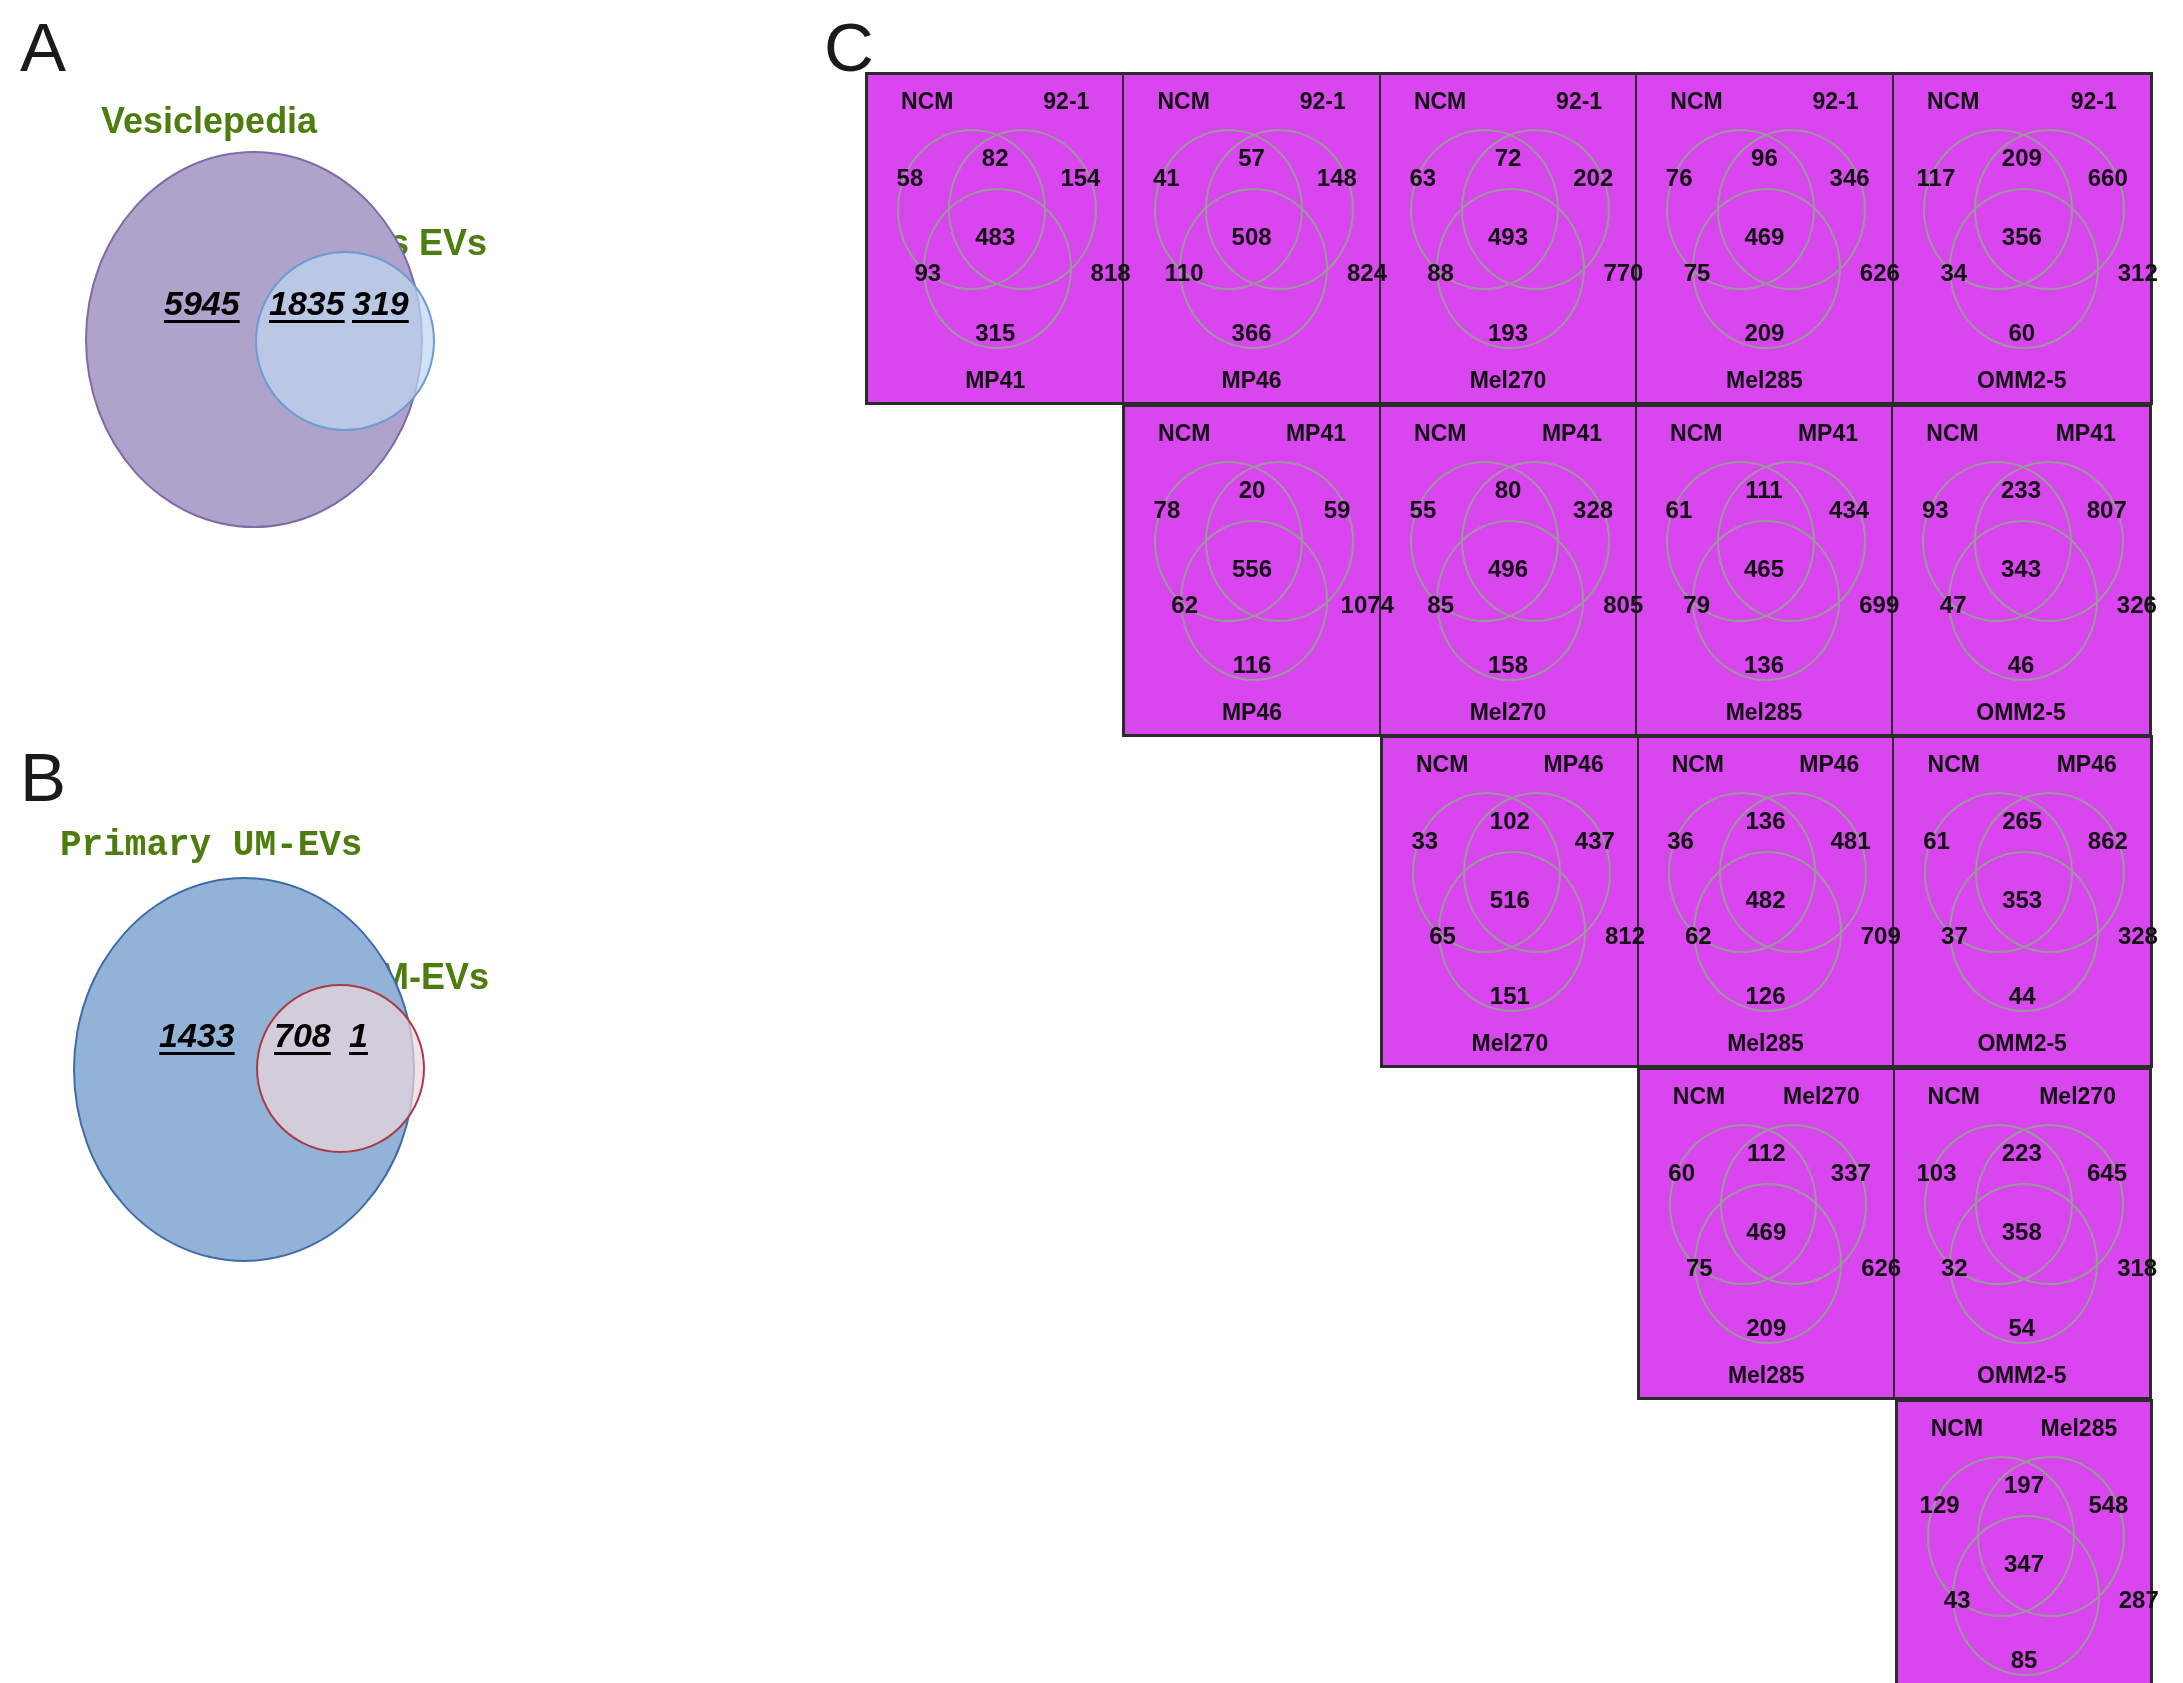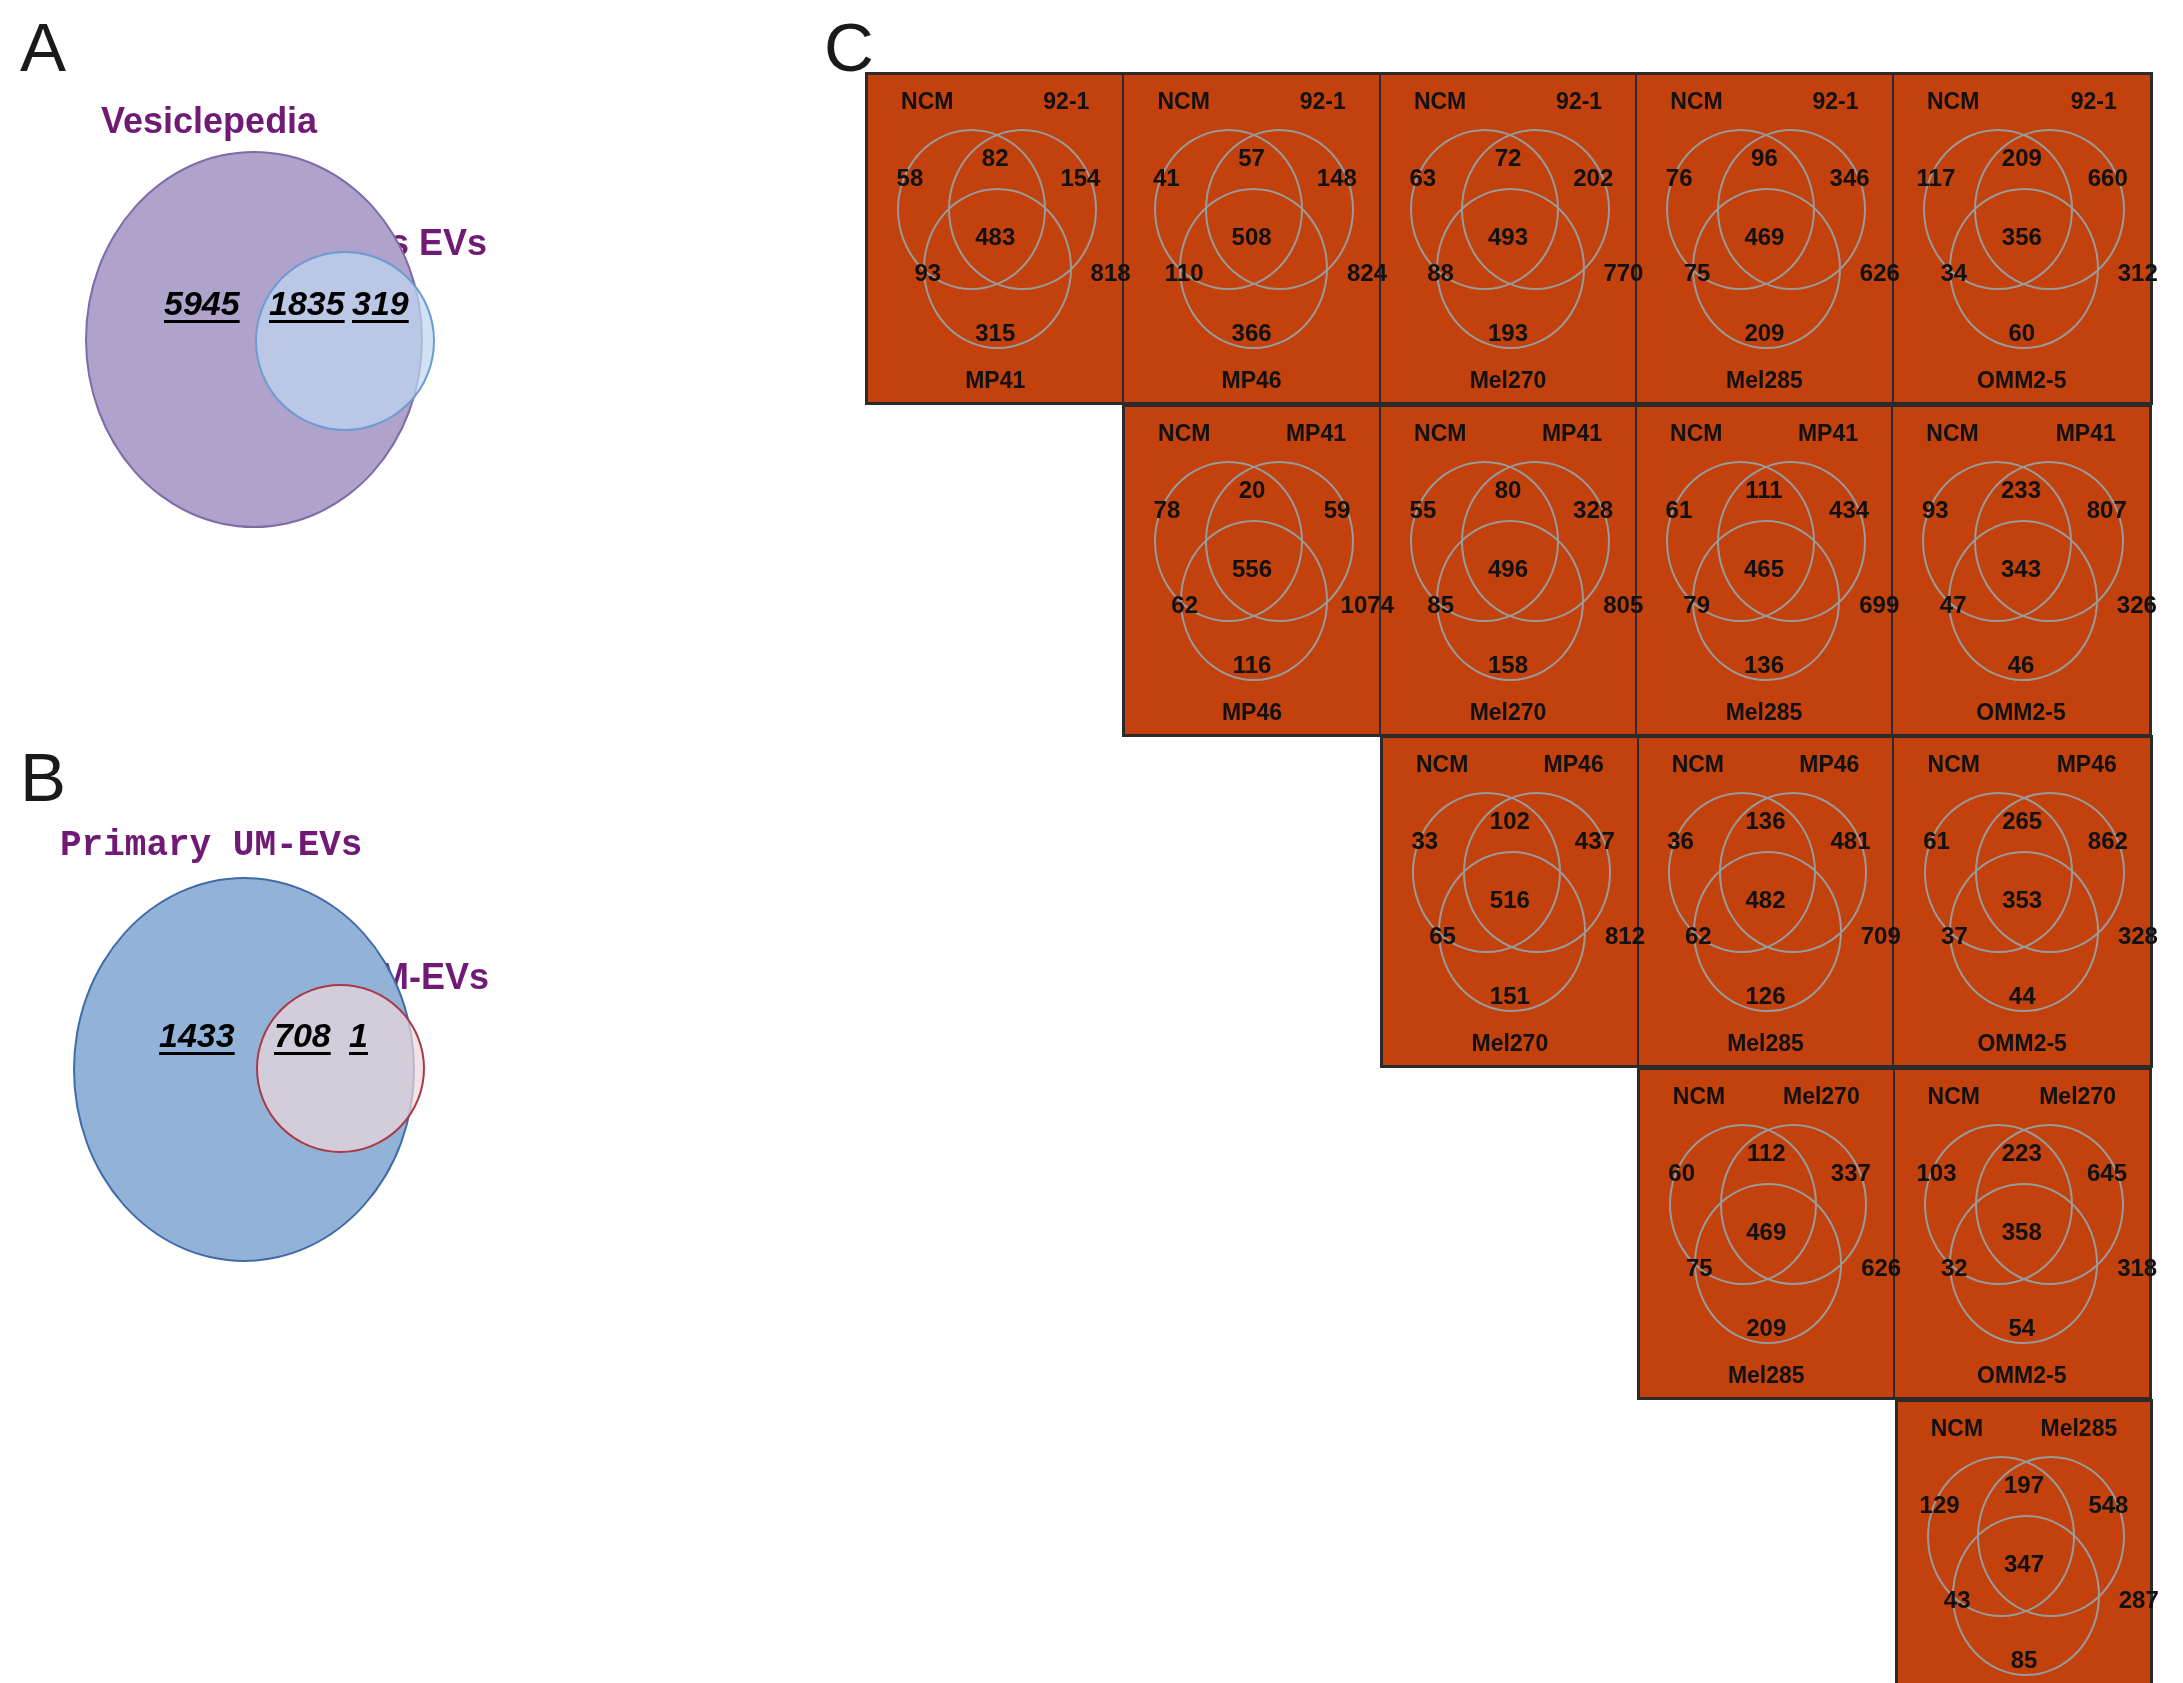--- a/index.html
+++ b/index.html
@@ -4,27 +4,27 @@
 <style>
   html,body{margin:0;padding:0;background:#ffffff;}
   body{width:2183px;height:1683px;position:relative;font-family:"Liberation Sans",sans-serif;overflow:hidden;}
 
   .panel-letter{position:absolute;font-size:69px;font-weight:400;color:#1a1a1a;font-family:"Liberation Sans",sans-serif;line-height:1;}
 
   
   .venn2{position:absolute;}
   .v2-big{position:absolute;border-radius:50%;}
   .v2-small{position:absolute;border-radius:50%;}
-  .v2-label{position:absolute;font-size:36px;font-weight:bold;color:#701a75;white-space:nowrap;}
+  .v2-label{position:absolute;font-size:36px;font-weight:bold;color:#4d7c0f;white-space:nowrap;}
   .v2-num{position:absolute;font-size:34px;font-weight:bold;font-style:italic;color:#000;
           text-decoration:underline;text-underline-offset:5px;text-decoration-thickness:2.9px;white-space:nowrap;}
 
   
   #panelC{position:absolute;}
-  .crow{position:absolute;border:3.6px solid #2b2b2b;box-sizing:border-box;display:flex;background:#c2410c;}
+  .crow{position:absolute;border:3.6px solid #2b2b2b;box-sizing:border-box;display:flex;background:#d946ef;}
   .ccell{position:relative;box-sizing:border-box;border-right:2.9px solid #2b2b2b;}
   .ccell:last-child{border-right:none;}
 
   .v3{position:absolute;left:0;top:0;width:100%;height:100%;}
   .v3 .circ{position:absolute;border:2.2px solid #9a9a9a;border-radius:50%;background:transparent;}
   .v3 .c-nw{left:11.5%;top:16.5%;width:57%;height:48%;}
   .v3 .c-ne{left:31.5%;top:16.5%;width:57%;height:48%;}
   .v3 .c-s {left:21.5%;top:34.5%;width:57%;height:48%;}
 
   .hdr{position:absolute;top:4.0%;font-size:23px;font-weight:bold;color:#111;white-space:nowrap;}

